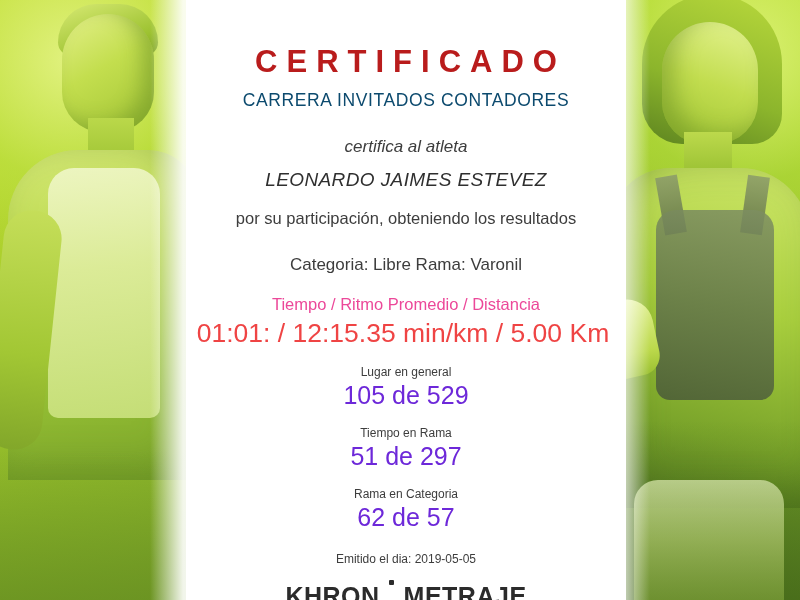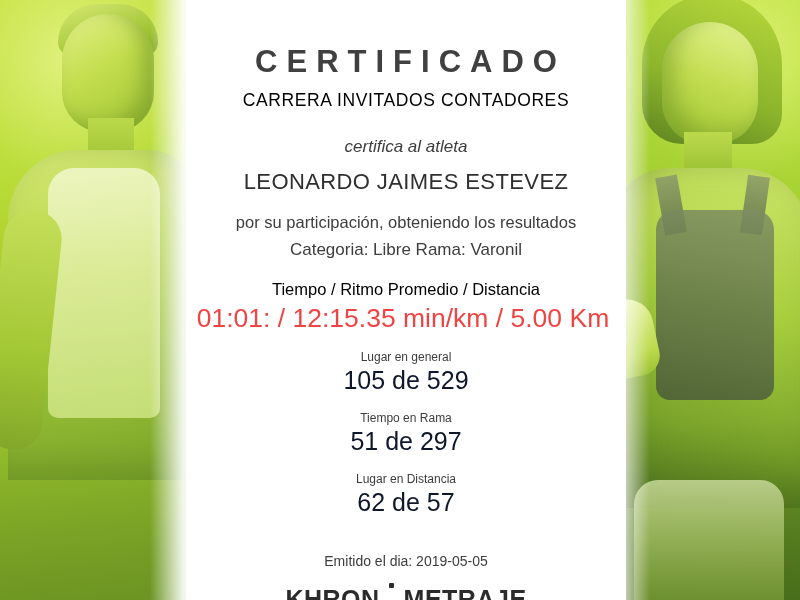--- a/index.html
+++ b/index.html
@@ -238,78 +238,79 @@
     background: #ffffff;
     text-align: center;
     color: #3b3b3b;
   }
 
   .title {
     margin-top: 44px;
     font-size: 31px;
     font-weight: bold;
     letter-spacing: 9px;
-    color: #404040;
+    color: #b91c1c;
     padding-left: 9px;
   }
   .subtitle {
     margin-top: 10px;
     font-size: 17.5px;
     letter-spacing: 0.6px;
-    color: #000000;
+    color: #0c4a6e;
   }
   .line-certifica {
     margin-top: 26px;
     font-size: 17px;
     color: #3d3d3d;
     font-style: italic;
   }
   .athlete-name {
     margin-top: 12px;
-    font-size: 22px;
+    font-size: 19px;
     letter-spacing: 0.4px;
     color: #2f2f2f;
+    font-style: italic;
   }
   .participation {
     margin-top: 18px;
     font-size: 16.5px;
     color: #3d3d3d;
   }
   .category-line {
-    margin-top: 8px;
+    margin-top: 27px;
     font-size: 17px;
     color: #3d3d3d;
   }
   .metrics-label {
     margin-top: 20px;
     font-size: 16.5px;
-    color: #000000;
+    color: #ec4899;
   }
   .metrics-value {
     margin-top: 4px;
     font-size: 26.5px;
     color: #ef4444;
     white-space: nowrap;
     margin-left: -6px;
   }
 
   .result-label {
     margin-top: 16px;
     font-size: 12px;
     color: #3d3d3d;
   }
   .result-value {
     margin-top: 2px;
     font-size: 25px;
-    color: #0f172a;
+    color: #6d28d9;
   }
 
   .issued {
-    margin-top: 36px;
-    font-size: 14px;
+    margin-top: 20px;
+    font-size: 12px;
     color: #3d3d3d;
   }
 
   
   .logo {
     margin-top: 16px;
     display: inline-flex;
     align-items: baseline;
     justify-content: center;
     position: relative;
@@ -385,21 +386,21 @@
 
     <div class="metrics-label">Tiempo / Ritmo Promedio / Distancia</div>
     <div class="metrics-value">01:01: / 12:15.35 min/km / 5.00 Km</div>
 
     <div class="result-label">Lugar en general</div>
     <div class="result-value">105 de 529</div>
 
     <div class="result-label">Tiempo en Rama</div>
     <div class="result-value">51 de 297</div>
 
-    <div class="result-label">Lugar en Distancia</div>
+    <div class="result-label">Rama en Categoria</div>
     <div class="result-value">62 de 57</div>
 
     <div class="issued">Emitido el dia: 2019-05-05</div>
 
     <div class="logo">
       <span class="logo-text">KHRON</span>
       <span class="logo-o">
         <span class="stem"></span>
 
       </span>

